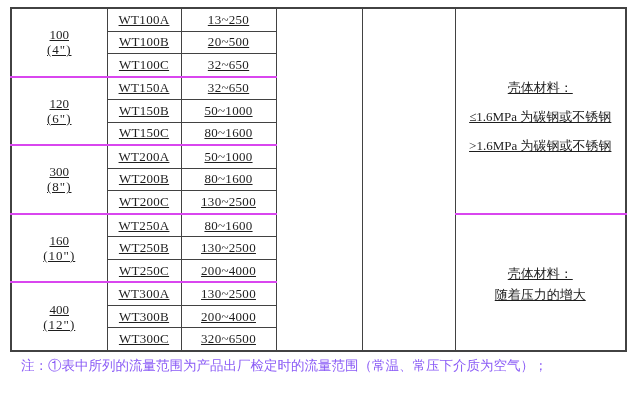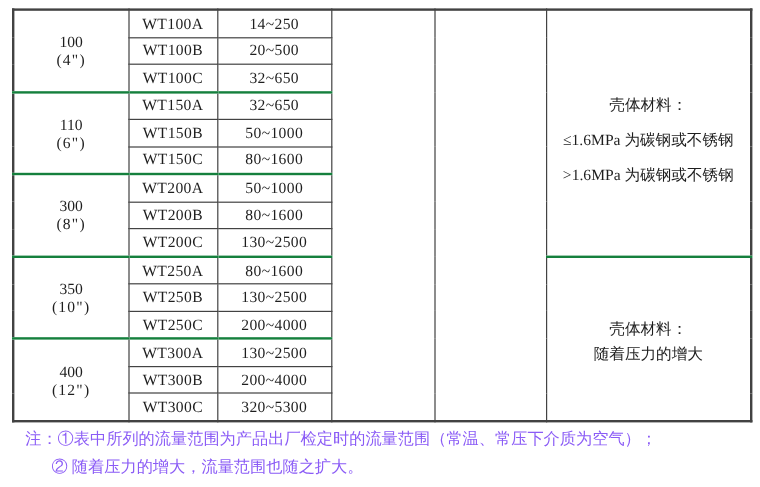--- a/index.html
+++ b/index.html
@@ -18,22 +18,23 @@
     border-collapse: collapse;
     table-layout: fixed;
     border: 2px solid #424242;
   }
   .spec-table td {
     border: 1px solid #424242;
     font-size: 13px;
     text-align: center;
     vertical-align: middle;
     overflow: hidden;
+    text-decoration: underline;
   }
-  tr.sec td { border-top: 2px solid #15803d; }
+  tr.sec td { border-top: 2px solid #d946ef; }
   .c-size { line-height: 15px; }
   .c-size .inch { letter-spacing: 1px; }
   .c-model, .c-range { letter-spacing: 0.3px; }
   .c-mat {
     vertical-align: top;
     text-align: center;
   }
   .mat-top { padding-top: 11px; line-height: 29px; font-size: 13px; }
   .mat-bottom { padding-top: 4px; line-height: 21px; font-size: 13px; }
   .notes {
@@ -60,41 +61,41 @@
       <col style="width:171px">
   </colgroup>
   <tbody>
 
     <tr>
       <td class="c-size" rowspan="3">
         <div>100</div>
         <div class="inch">(4")</div>
       </td>
       <td class="c-model">WT100A</td>
-      <td class="c-range">14~250</td>
+      <td class="c-range">13~250</td>
       <td rowspan="15"></td>
       <td rowspan="15"></td>
       <td class="c-mat mat-top" rowspan="9">
         <div>壳体材料：</div>
         <div>≤1.6MPa 为碳钢或不锈钢</div>
         <div>&gt;1.6MPa 为碳钢或不锈钢</div>
       </td>
     </tr>
     <tr>
       <td class="c-model">WT100B</td>
       <td class="c-range">20~500</td>
     </tr>
     <tr>
       <td class="c-model">WT100C</td>
       <td class="c-range">32~650</td>
     </tr>
 
     <tr class="sec">
       <td class="c-size" rowspan="3">
-        <div>110</div>
+        <div>120</div>
         <div class="inch">(6")</div>
       </td>
       <td class="c-model">WT150A</td>
       <td class="c-range">32~650</td>
     </tr>
     <tr>
       <td class="c-model">WT150B</td>
       <td class="c-range">50~1000</td>
     </tr>
     <tr>
@@ -114,21 +115,21 @@
       <td class="c-model">WT200B</td>
       <td class="c-range">80~1600</td>
     </tr>
     <tr>
       <td class="c-model">WT200C</td>
       <td class="c-range">130~2500</td>
     </tr>
 
     <tr class="sec">
       <td class="c-size" rowspan="3">
-        <div>350</div>
+        <div>160</div>
         <div class="inch">(10")</div>
       </td>
       <td class="c-model">WT250A</td>
       <td class="c-range">80~1600</td>
       <td class="c-mat mat-bottom" rowspan="6">
         <div>壳体材料：</div>
         <div>随着压力的增大</div>
       </td>
     </tr>
     <tr>
@@ -147,21 +148,20 @@
       </td>
       <td class="c-model">WT300A</td>
       <td class="c-range">130~2500</td>
     </tr>
     <tr>
       <td class="c-model">WT300B</td>
       <td class="c-range">200~4000</td>
     </tr>
     <tr>
       <td class="c-model">WT300C</td>
-      <td class="c-range">320~5300</td>
+      <td class="c-range">320~6500</td>
     </tr>
   </tbody>
 </table>
 
 <div class="notes">
   <div class="note-line1">注：①表中所列的流量范围为产品出厂检定时的流量范围（常温、常压下介质为空气）；</div>
-  <div class="note-line2">② 随着压力的增大，流量范围也随之扩大。</div>
 </div>
 
 </body></html>

